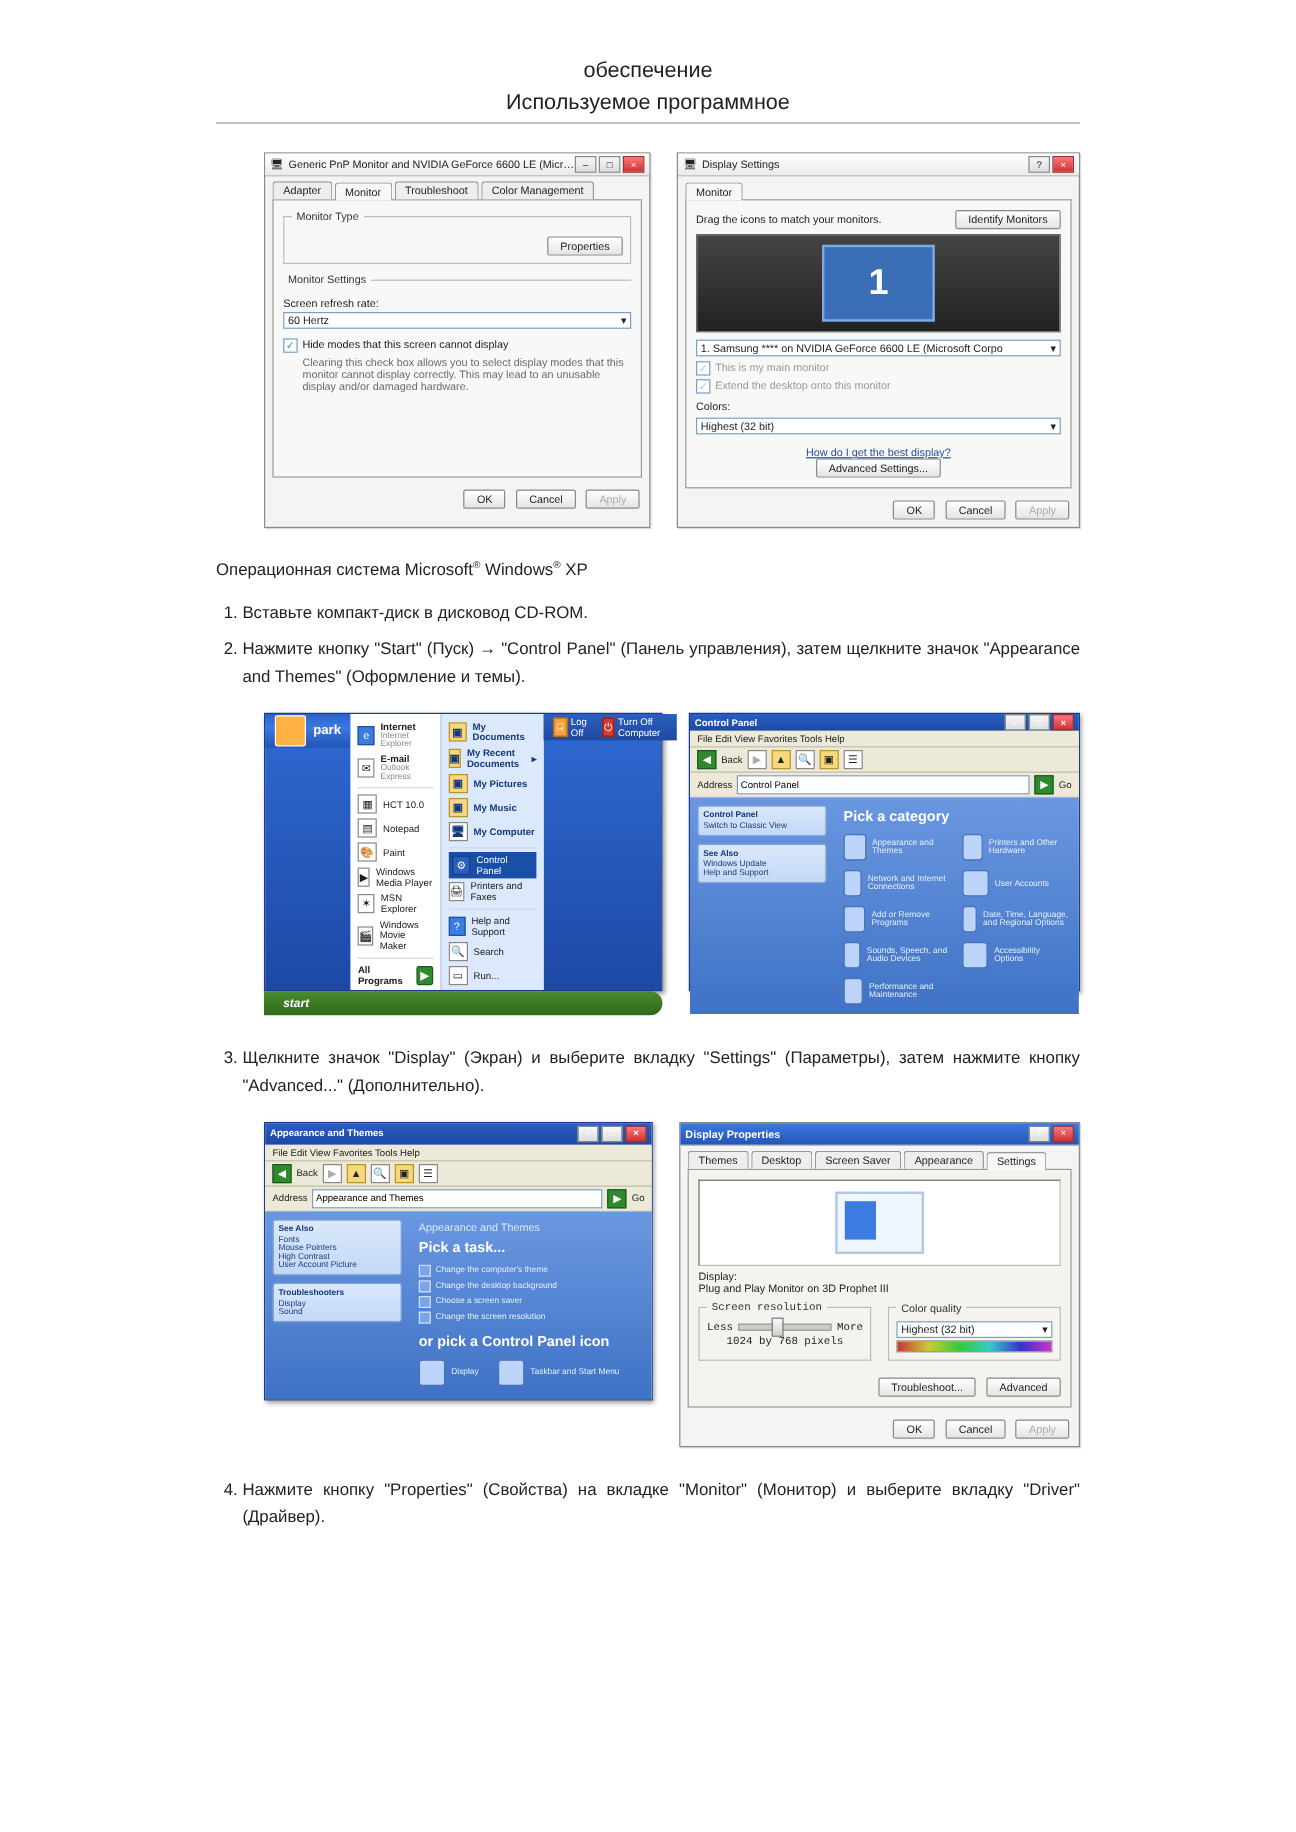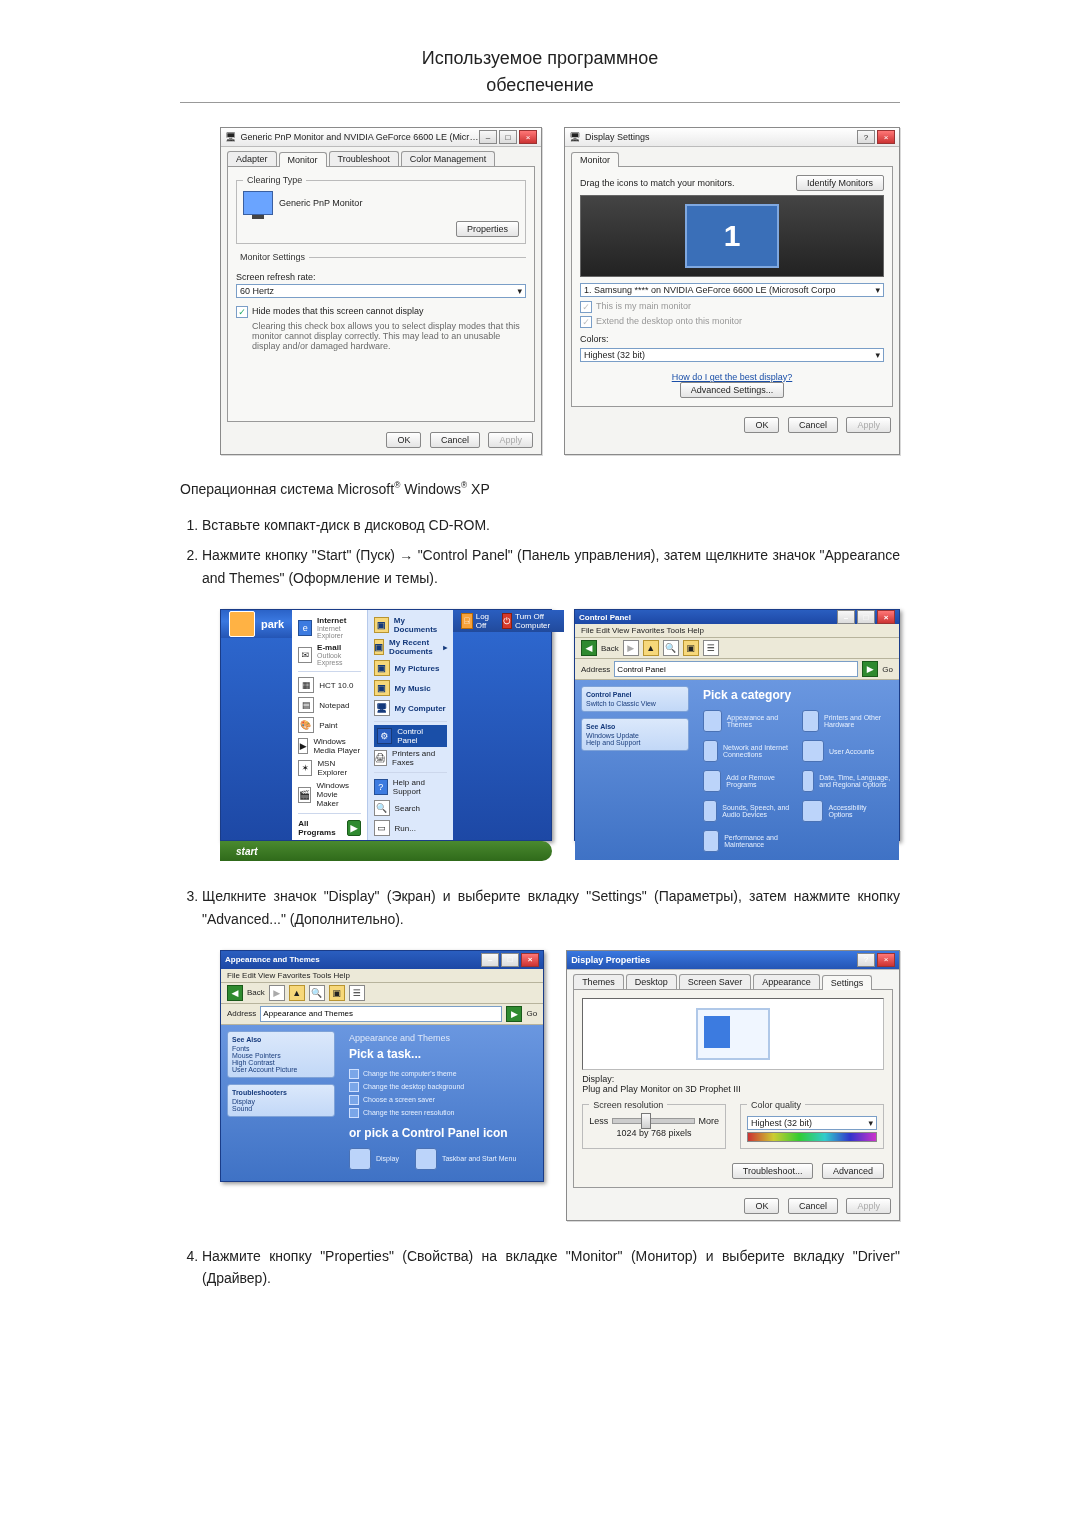--- a/index.html
+++ b/index.html
@@ -256,22 +256,22 @@
     content:""; position:absolute; left:6px; top:6px; width:26px; height:32px;
     background:#3c7be0;
   }
   .colorbar{height:8px; background:linear-gradient(90deg,#c33,#cc3,#3c3,#3cc,#33c,#c3c); border:1px solid #888; margin-top:2px;}
 </style>
 </head>
 <body>
 
 <div class="page">
 
+  <h2 class="section-title">обеспечение</h2>
   <h2 class="section-title">Используемое программное</h2>
-  <h2 class="section-title">обеспечение</h2>
   <hr class="rule">
 
   <div class="fig-row">
 
     <div class="dialog" style="width:320px;">
       <div class="titlebar">
         <span class="icon">🖥</span>
         <span style="white-space:nowrap; overflow:hidden; text-overflow:ellipsis; max-width:250px;">Generic PnP Monitor and NVIDIA GeForce 6600 LE (Microsoft Co...</span>
         <span class="spacer"></span>
         <span class="winbtns">
@@ -281,25 +281,21 @@
         </span>
       </div>
       <div class="tabs">
         <span class="tab">Adapter</span>
         <span class="tab active">Monitor</span>
         <span class="tab">Troubleshoot</span>
         <span class="tab">Color Management</span>
       </div>
       <div class="tab-body">
         <fieldset class="group">
-          <legend>Clearing Type</legend>
-          <div style="display:flex; align-items:center;">
-            <div class="mon-icon"></div>
-            <span>Generic PnP Monitor</span>
-          </div>
+          <legend>Monitor Type</legend>
           <div style="text-align:right; margin-top:6px;">
             <span class="btn">Properties</span>
           </div>
         </fieldset>
         <fieldset class="group" style="border-left:none;border-right:none;border-bottom:none;padding:6px 0 0 0;">
           <legend>Monitor Settings</legend>
           <div style="margin:4px 0 2px 0;">Screen refresh rate:</div>
           <div class="combo" style="display:flex; justify-content:space-between;">
             <span>60 Hertz</span>
             <span>▾</span>
@@ -683,21 +679,21 @@
         <span class="tab">Appearance</span>
         <span class="tab active">Settings</span>
       </div>
       <div class="tab-body" style="background:#f4f3ee;">
         <div class="dp-preview">
           <div class="dp-mon"></div>
         </div>
         <div>Display:</div>
         <div style="margin-bottom:6px;">Plug and Play Monitor on 3D Prophet III</div>
         <div style="display:flex; gap:14px;">
-          <fieldset class="group" style="flex:1;">
+          <fieldset class="group" style="flex:1;font-family:Liberation Mono, monospace;">
             <legend>Screen resolution</legend>
             <div style="display:flex; align-items:center;">
               <span>Less</span>
               <div class="slider-track">
                   <div class="slider-thumb" style="left:35%;"></div>
                 </div>
               <span>More</span>
             </div>
             <div style="text-align:center;margin-top:2px;">1024 by 768 pixels</div>
           </fieldset>

